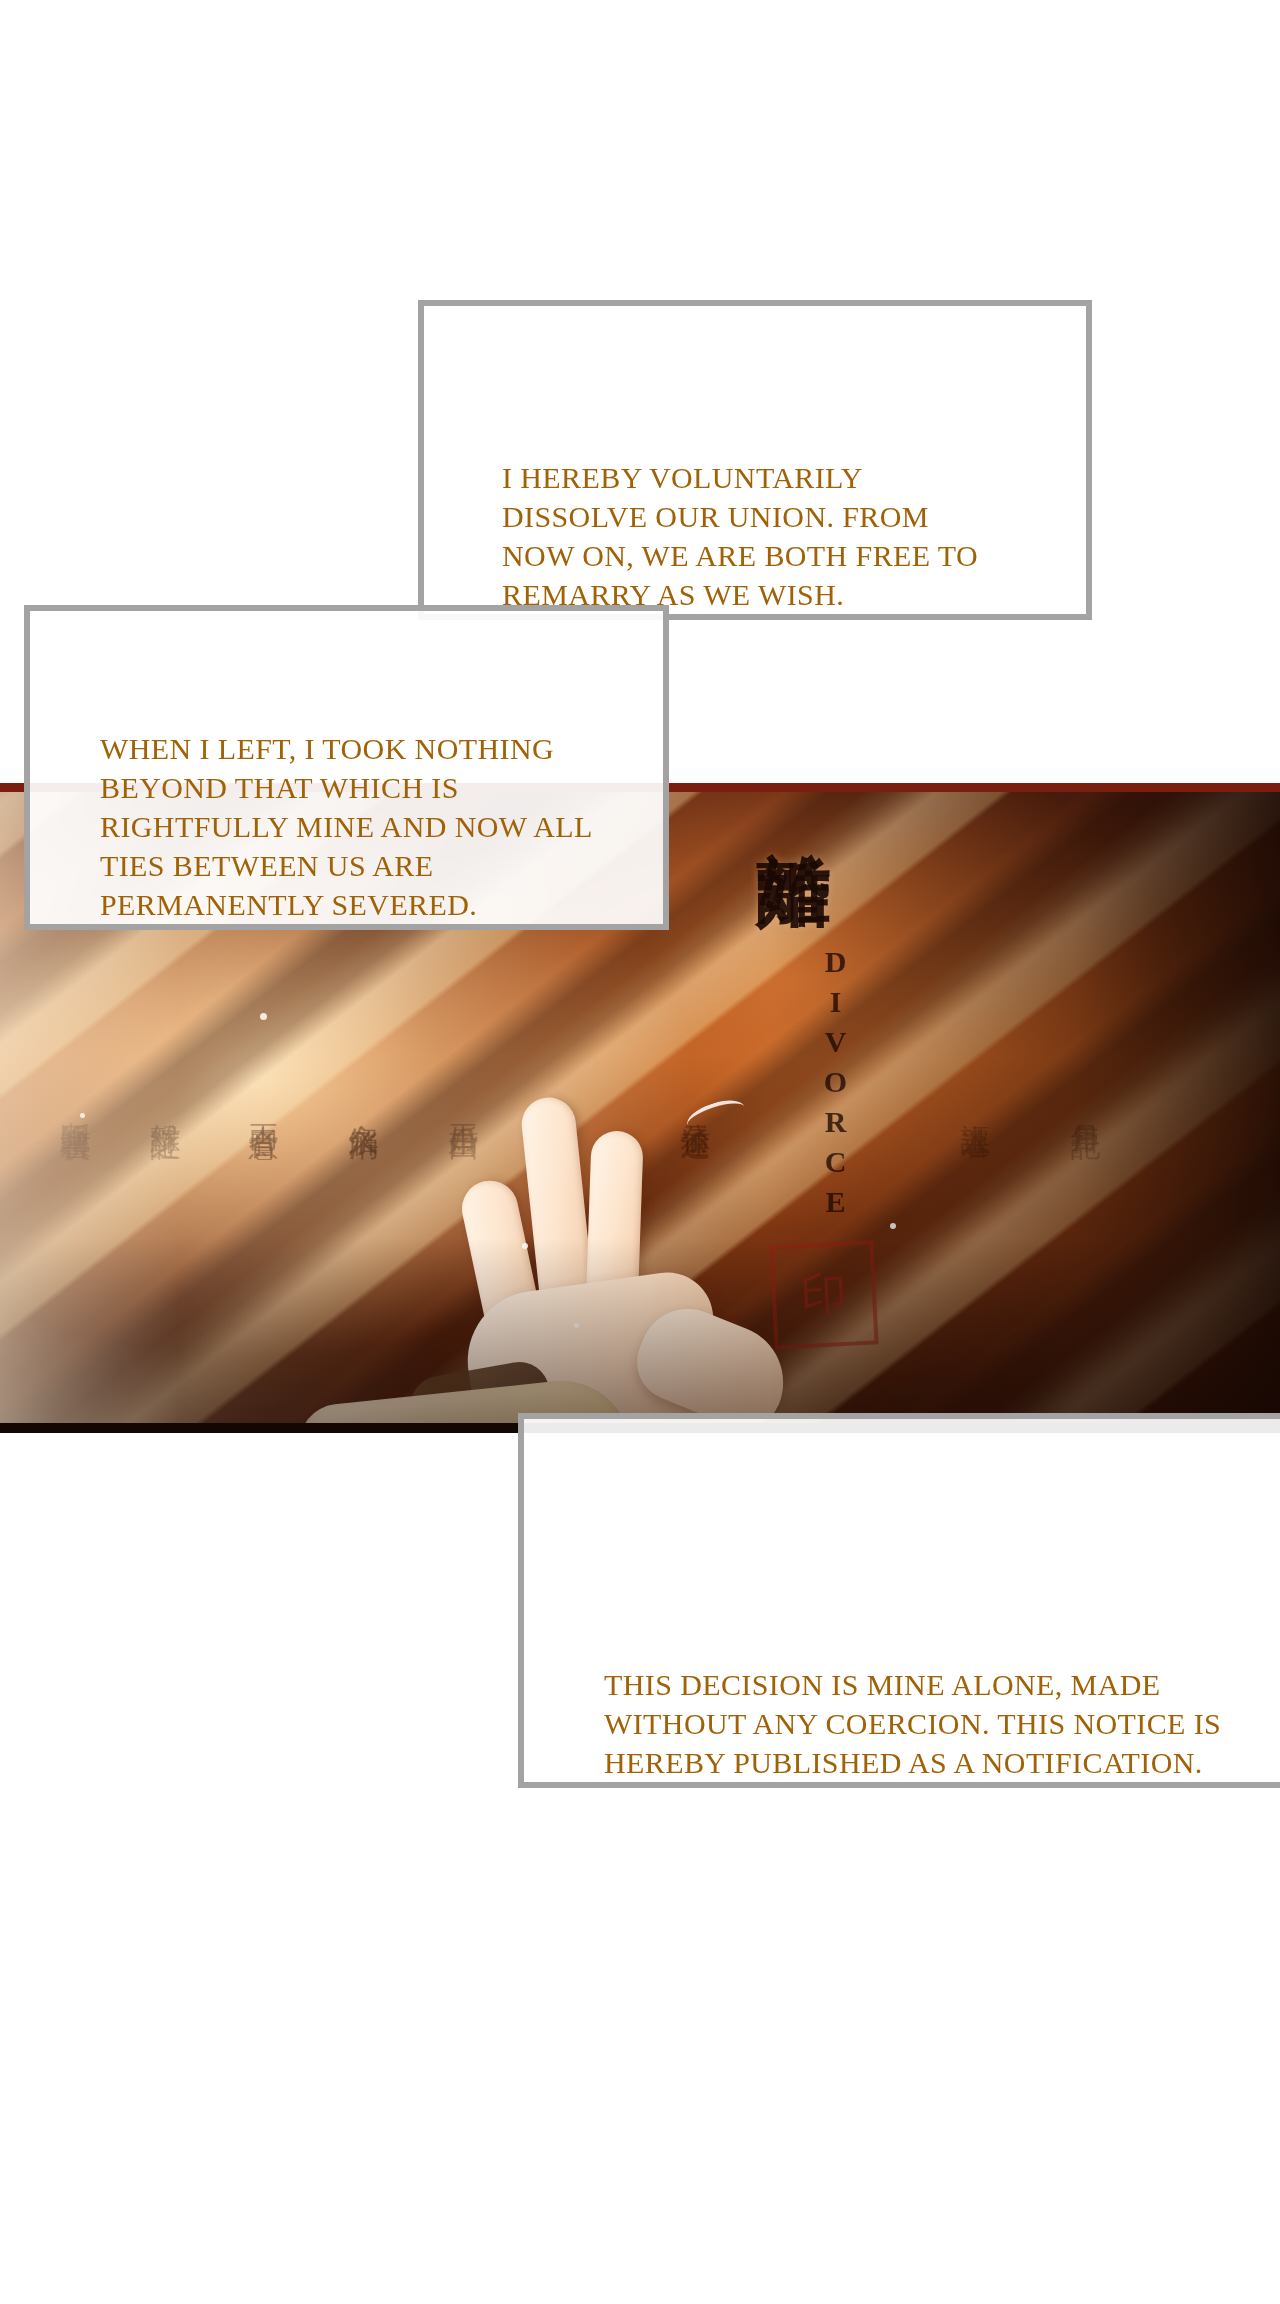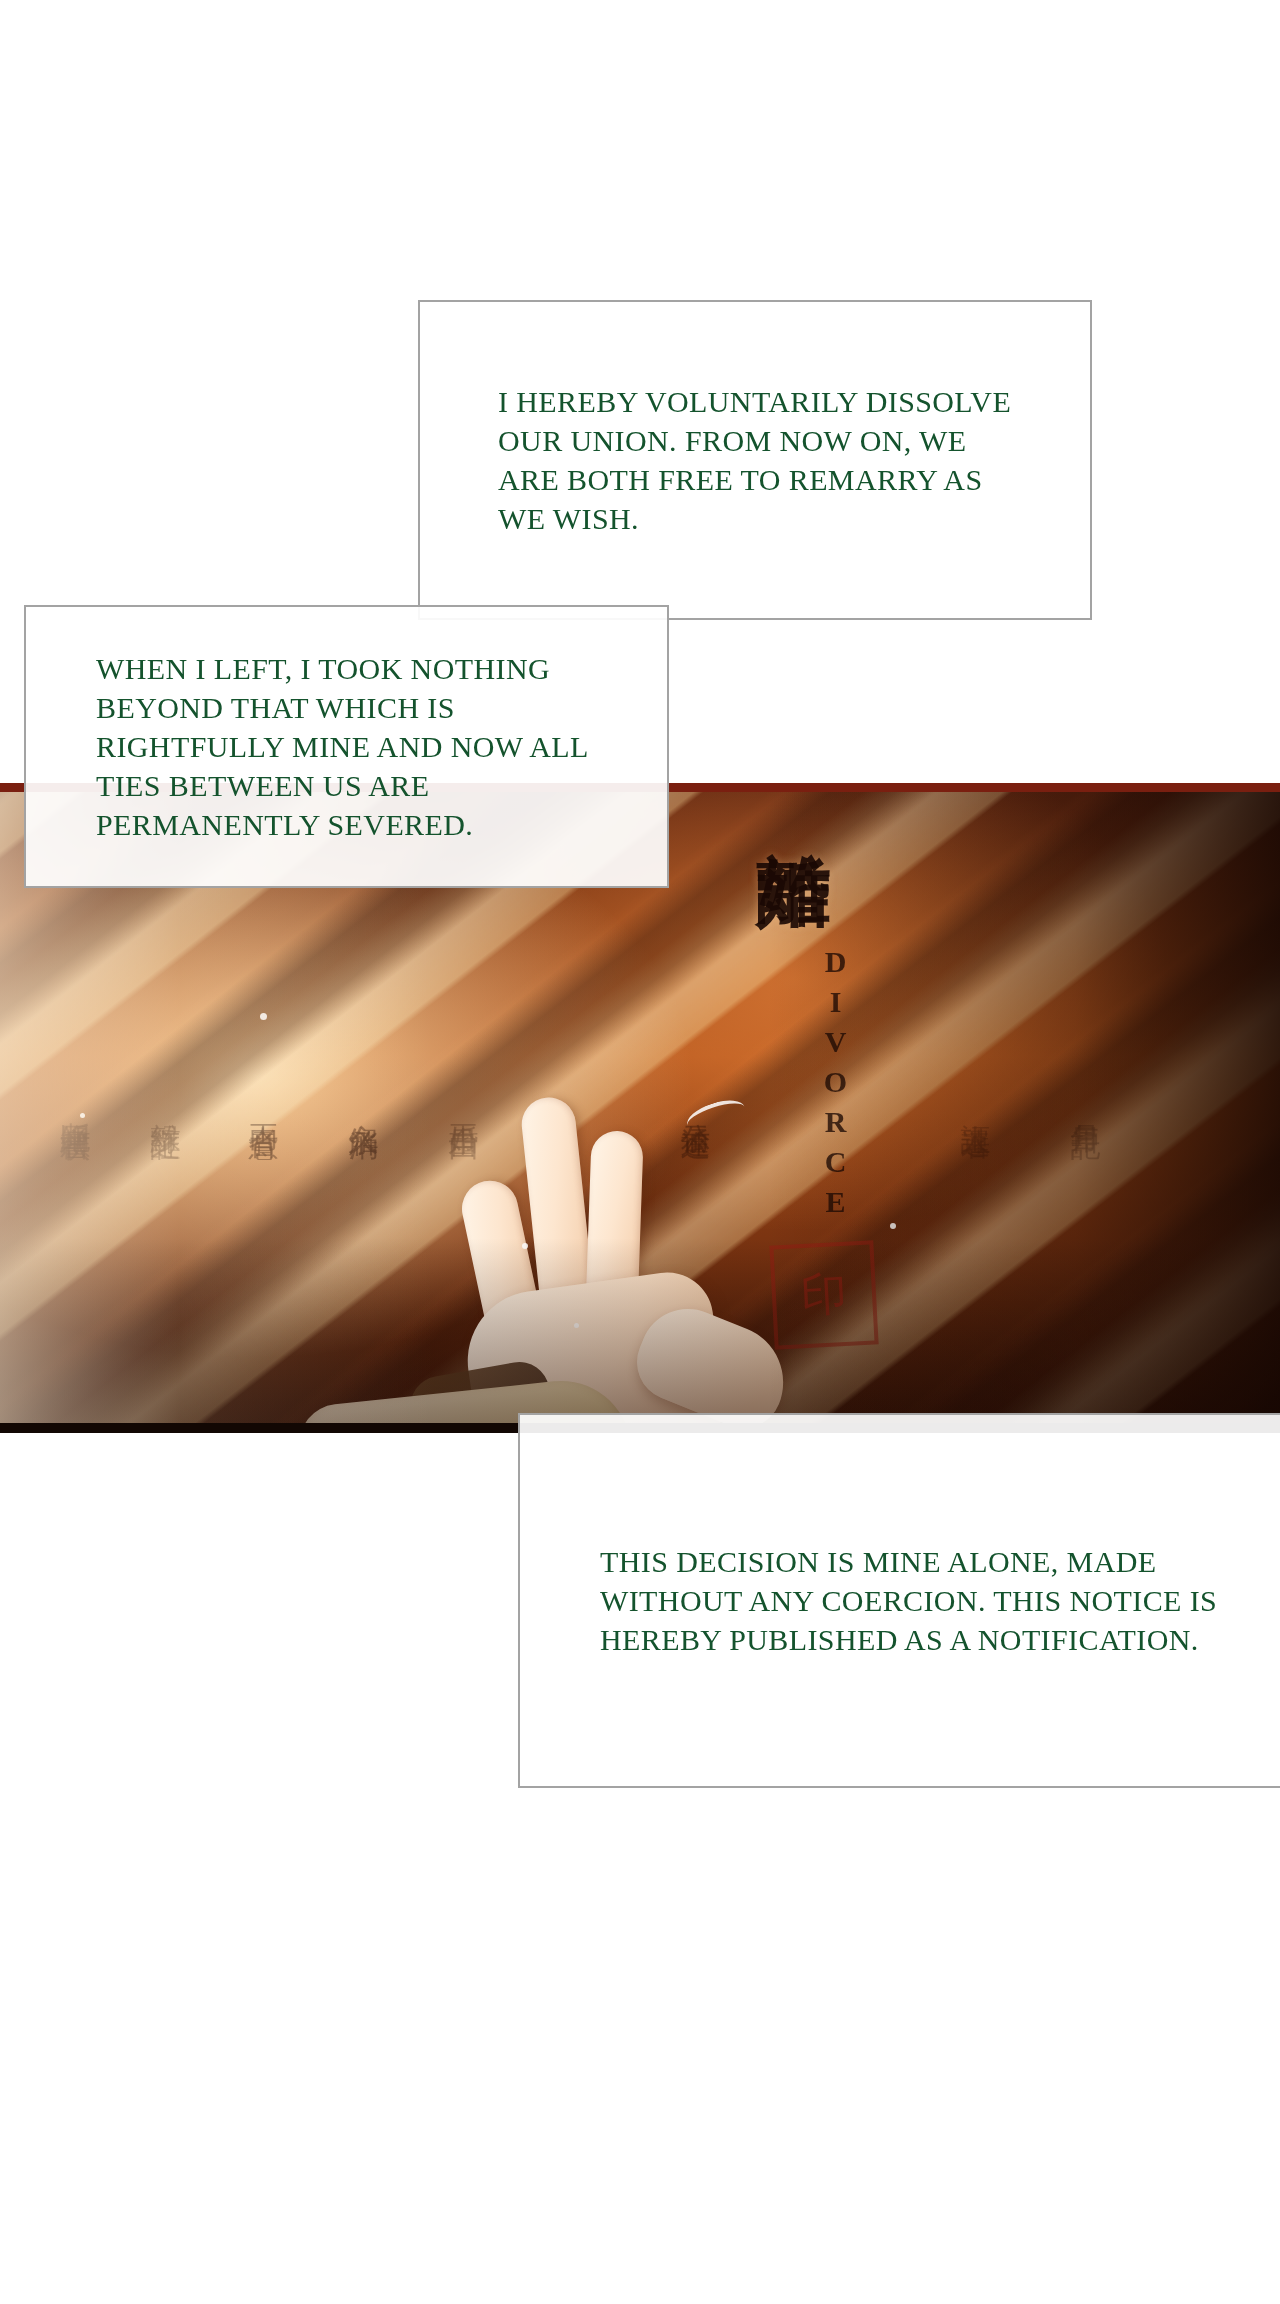--- a/index.html
+++ b/index.html
@@ -220,44 +220,44 @@
   .sparkle {
     position: absolute;
     background: rgba(255,255,255,0.85);
     border-radius: 50%;
   }
 
   
   .bubble {
     position: absolute;
     box-sizing: border-box;
-    border: 2px solid #a3a3a3;
+    border: 6px solid #a3a3a3;
     background: rgba(255,255,255,0.92);
-    color: #14532d;
+    color: #a16207;
     font-family: "Liberation Serif", serif;
     font-size: 30px;
     line-height: 1.30;
     letter-spacing: 0.4px;
     display: flex;
-    align-items: center;
+    align-items: flex-end;
   }
   .bubble .text { width: 100%; }
 
   #bubble-1 {
     left: 418px;
     top: 300px;
     width: 674px;
     height: 320px;
     padding: 0 78px;
   }
   #bubble-2 {
     left: 24px;
     top: 605px;
     width: 645px;
-    height: 283px;
+    height: 325px;
     padding: 0 70px;
     z-index: 5;
   }
   #bubble-3 {
     left: 518px;
     top: 1413px;
     width: 816px;
     height: 375px;
     padding: 0 80px;
     z-index: 5;

